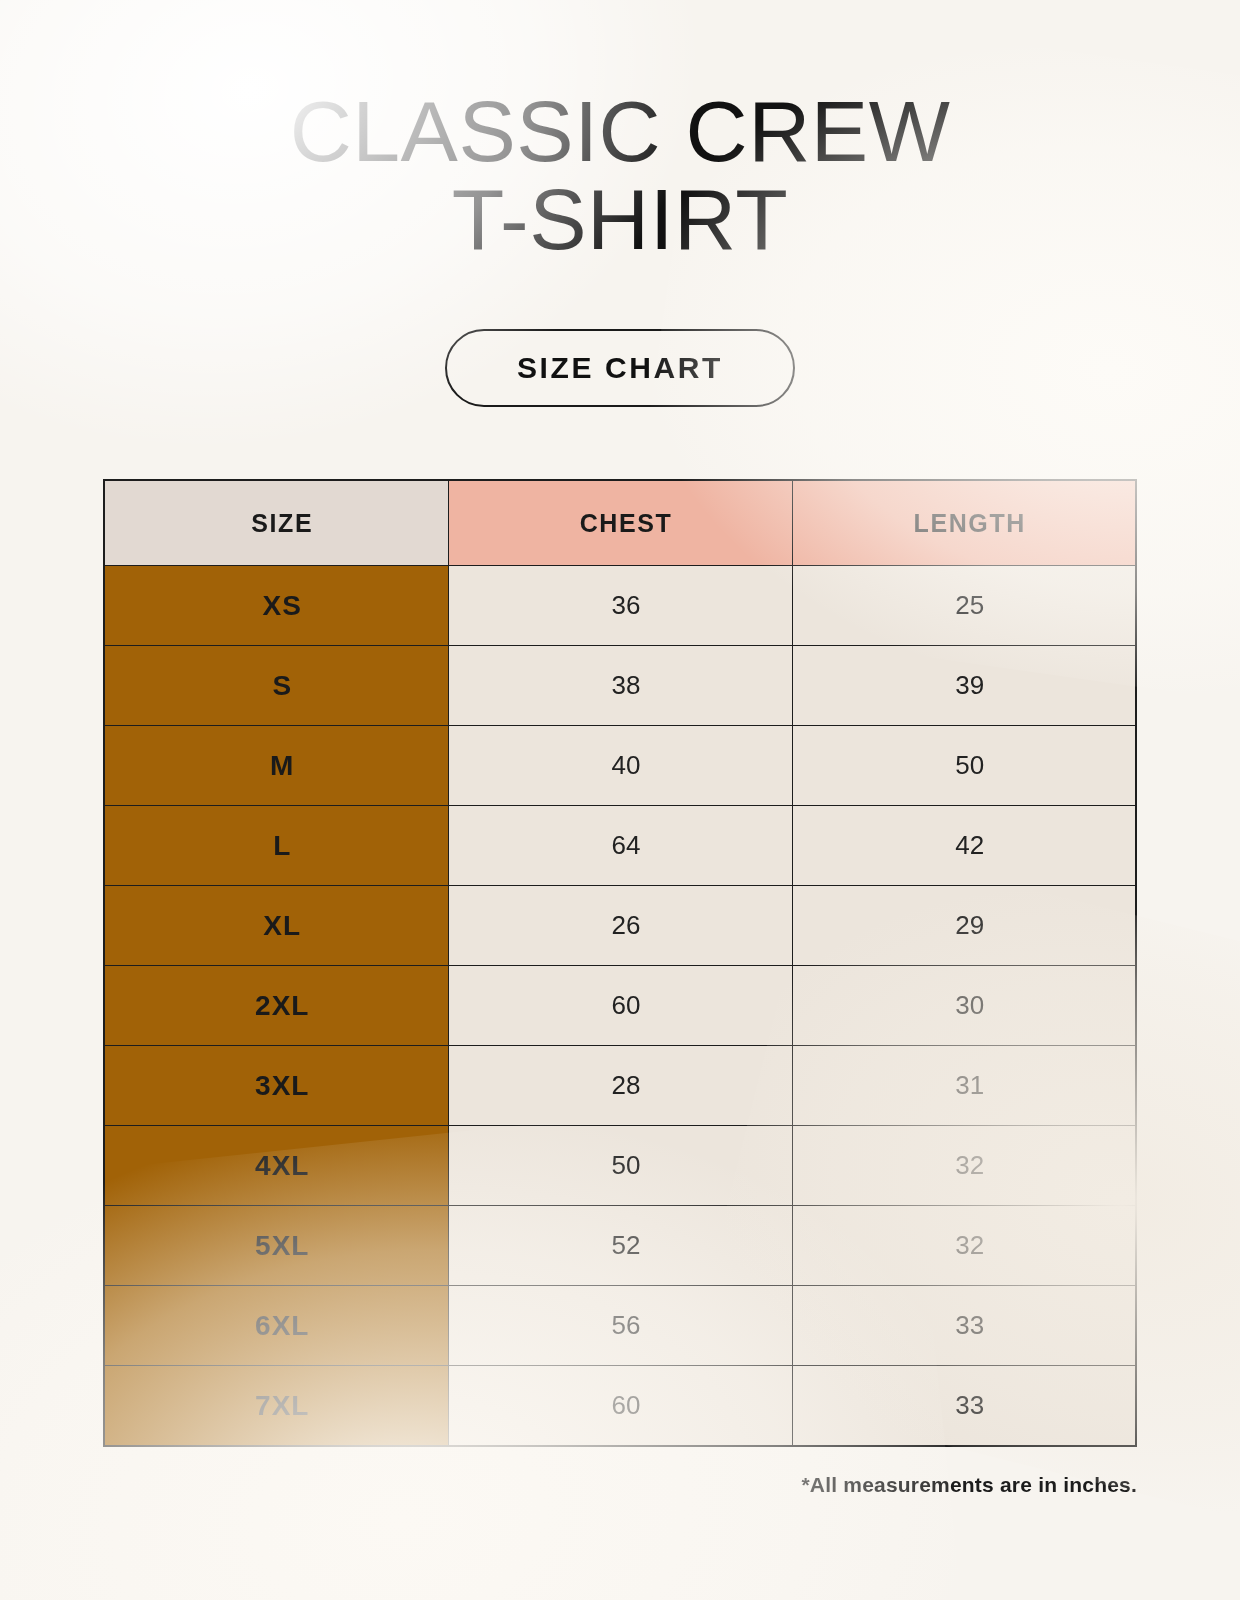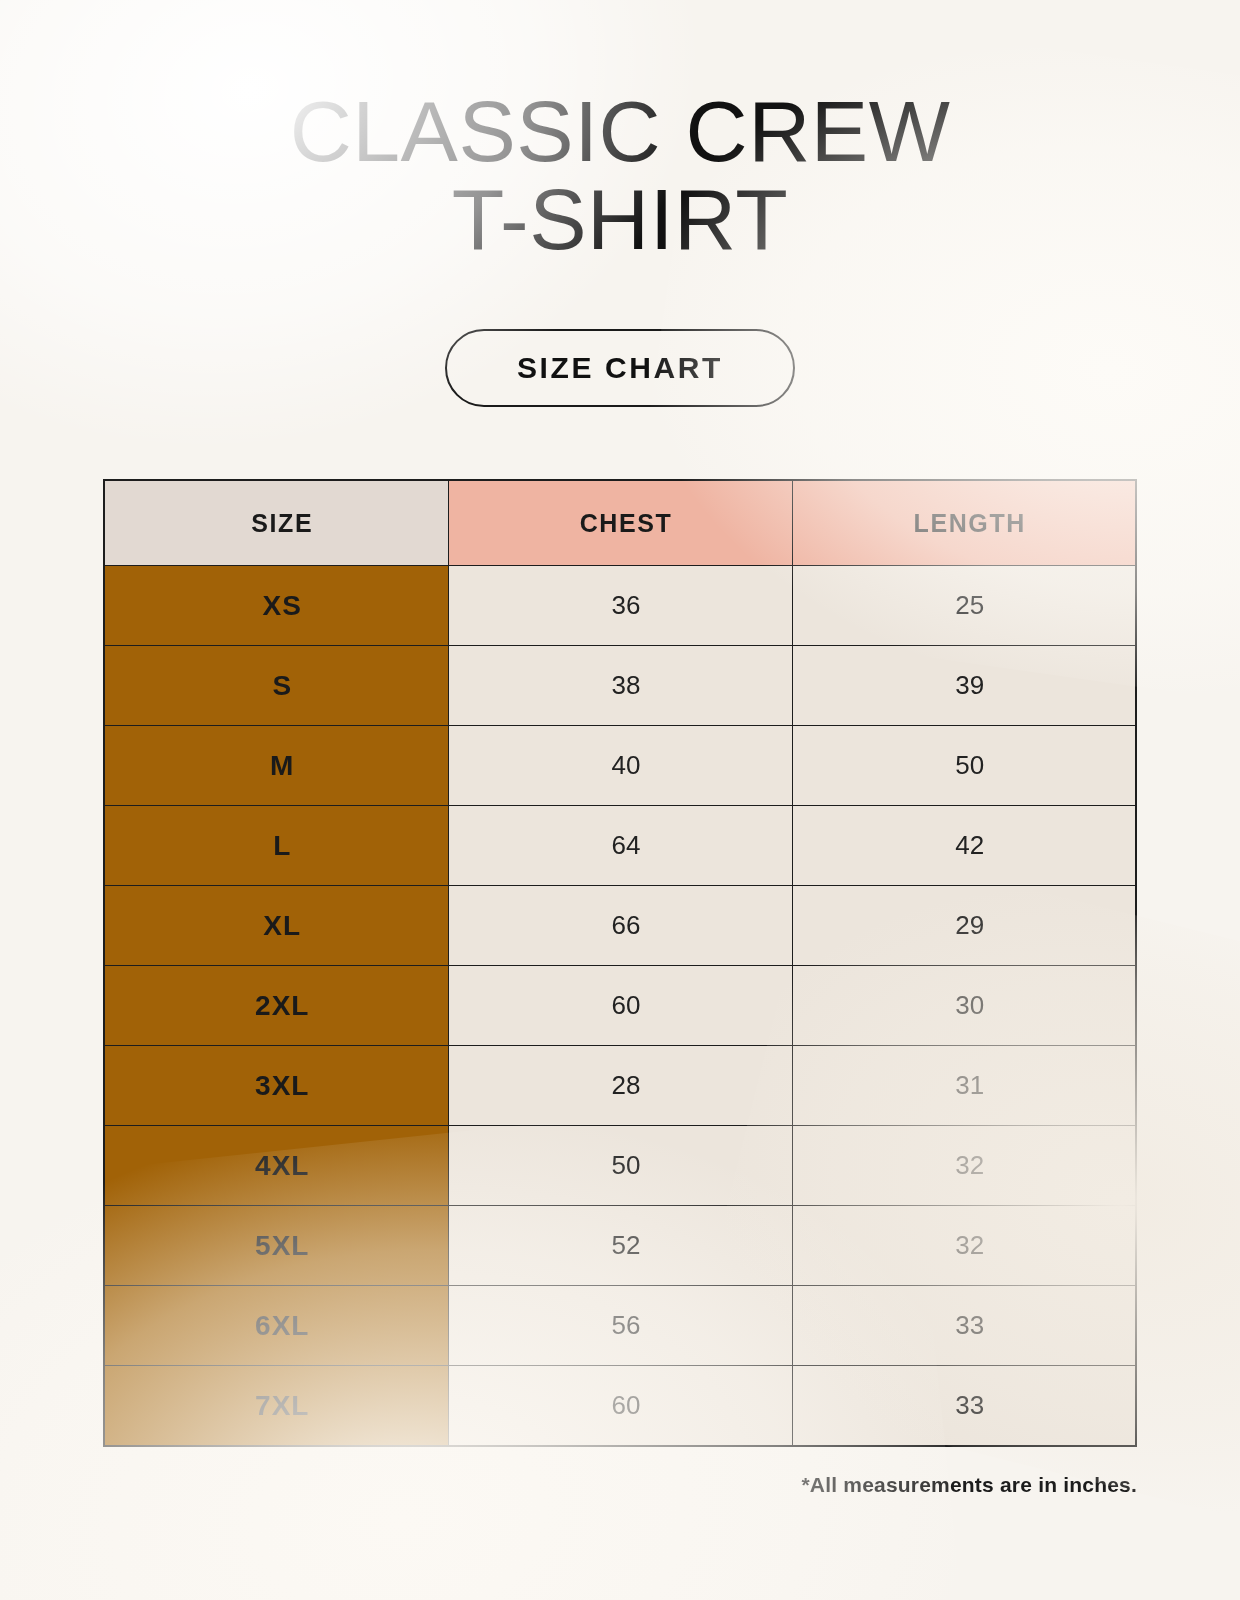--- a/index.html
+++ b/index.html
@@ -179,21 +179,21 @@
             <td class="cell-value">40</td>
             <td class="cell-value">50</td>
           </tr>
           <tr>
             <td class="cell-size">L</td>
             <td class="cell-value">64</td>
             <td class="cell-value">42</td>
           </tr>
           <tr>
             <td class="cell-size">XL</td>
-            <td class="cell-value">66</td>
+            <td class="cell-value">26</td>
             <td class="cell-value">29</td>
           </tr>
           <tr>
             <td class="cell-size">2XL</td>
             <td class="cell-value">60</td>
             <td class="cell-value">30</td>
           </tr>
           <tr>
             <td class="cell-size">3XL</td>
             <td class="cell-value">28</td>

